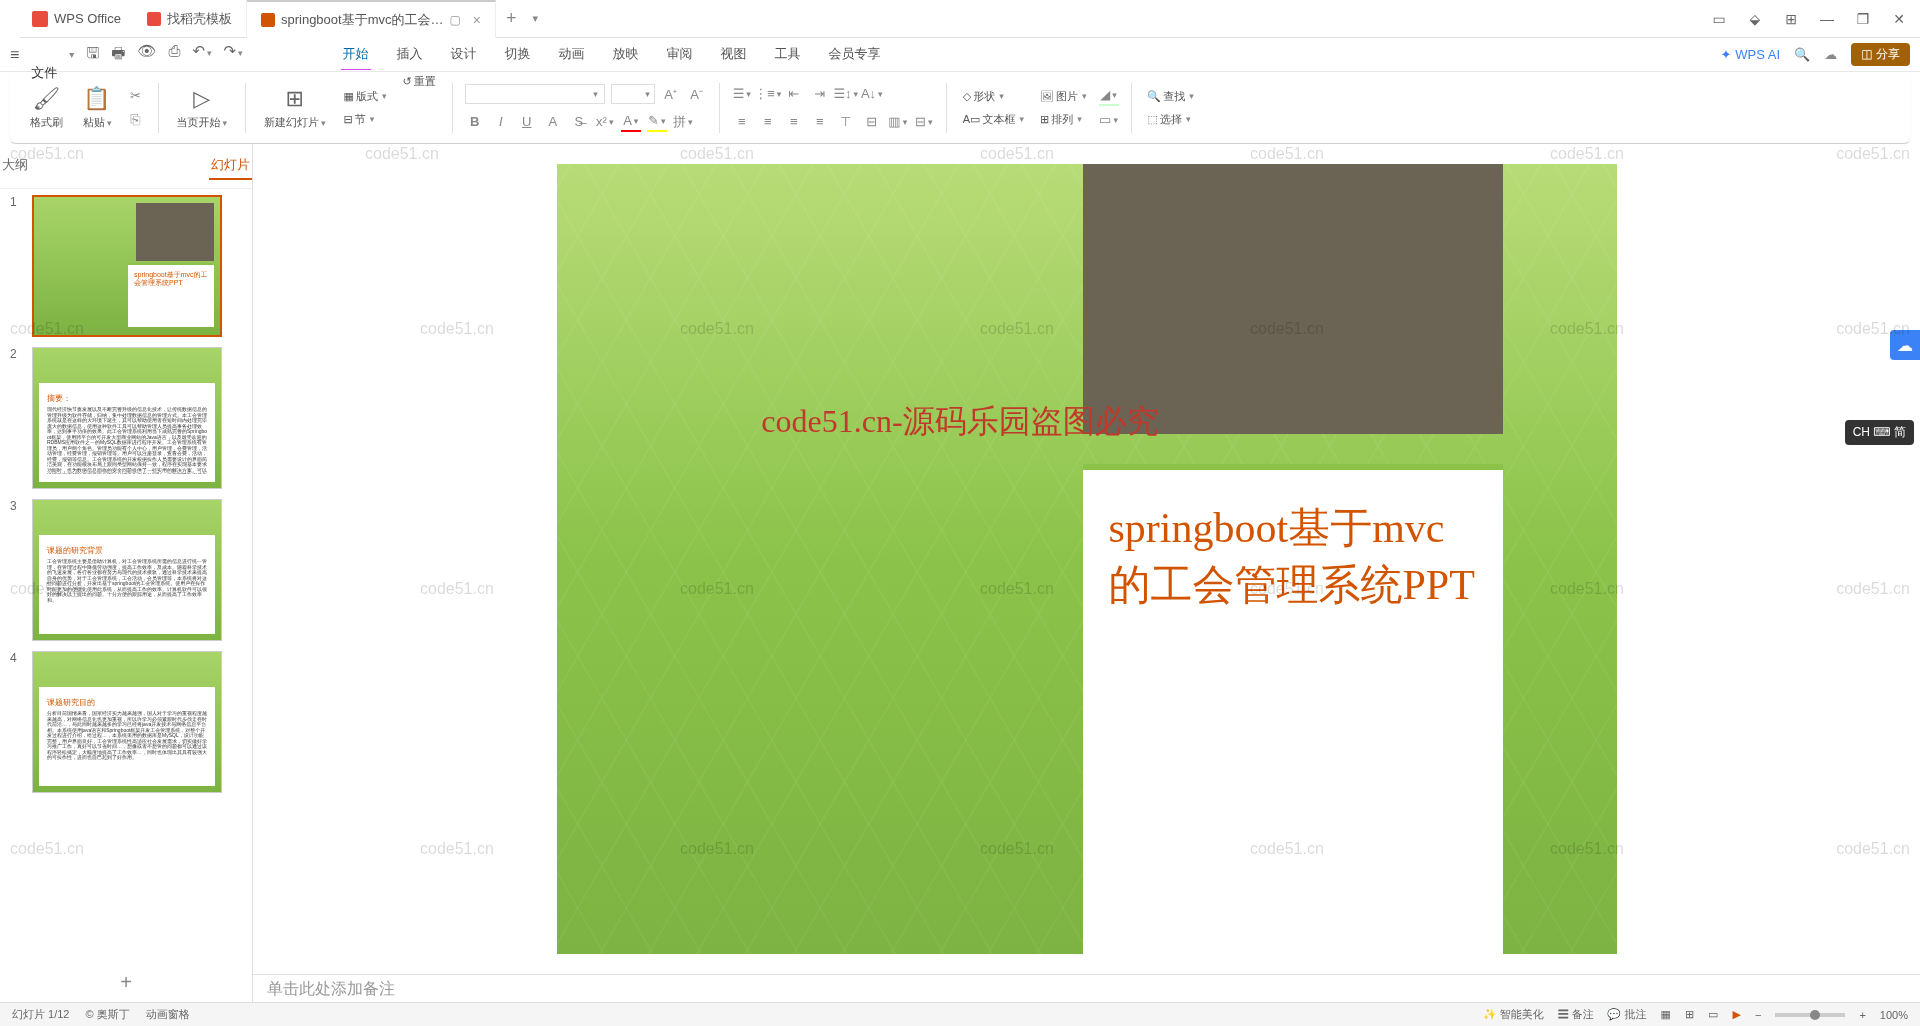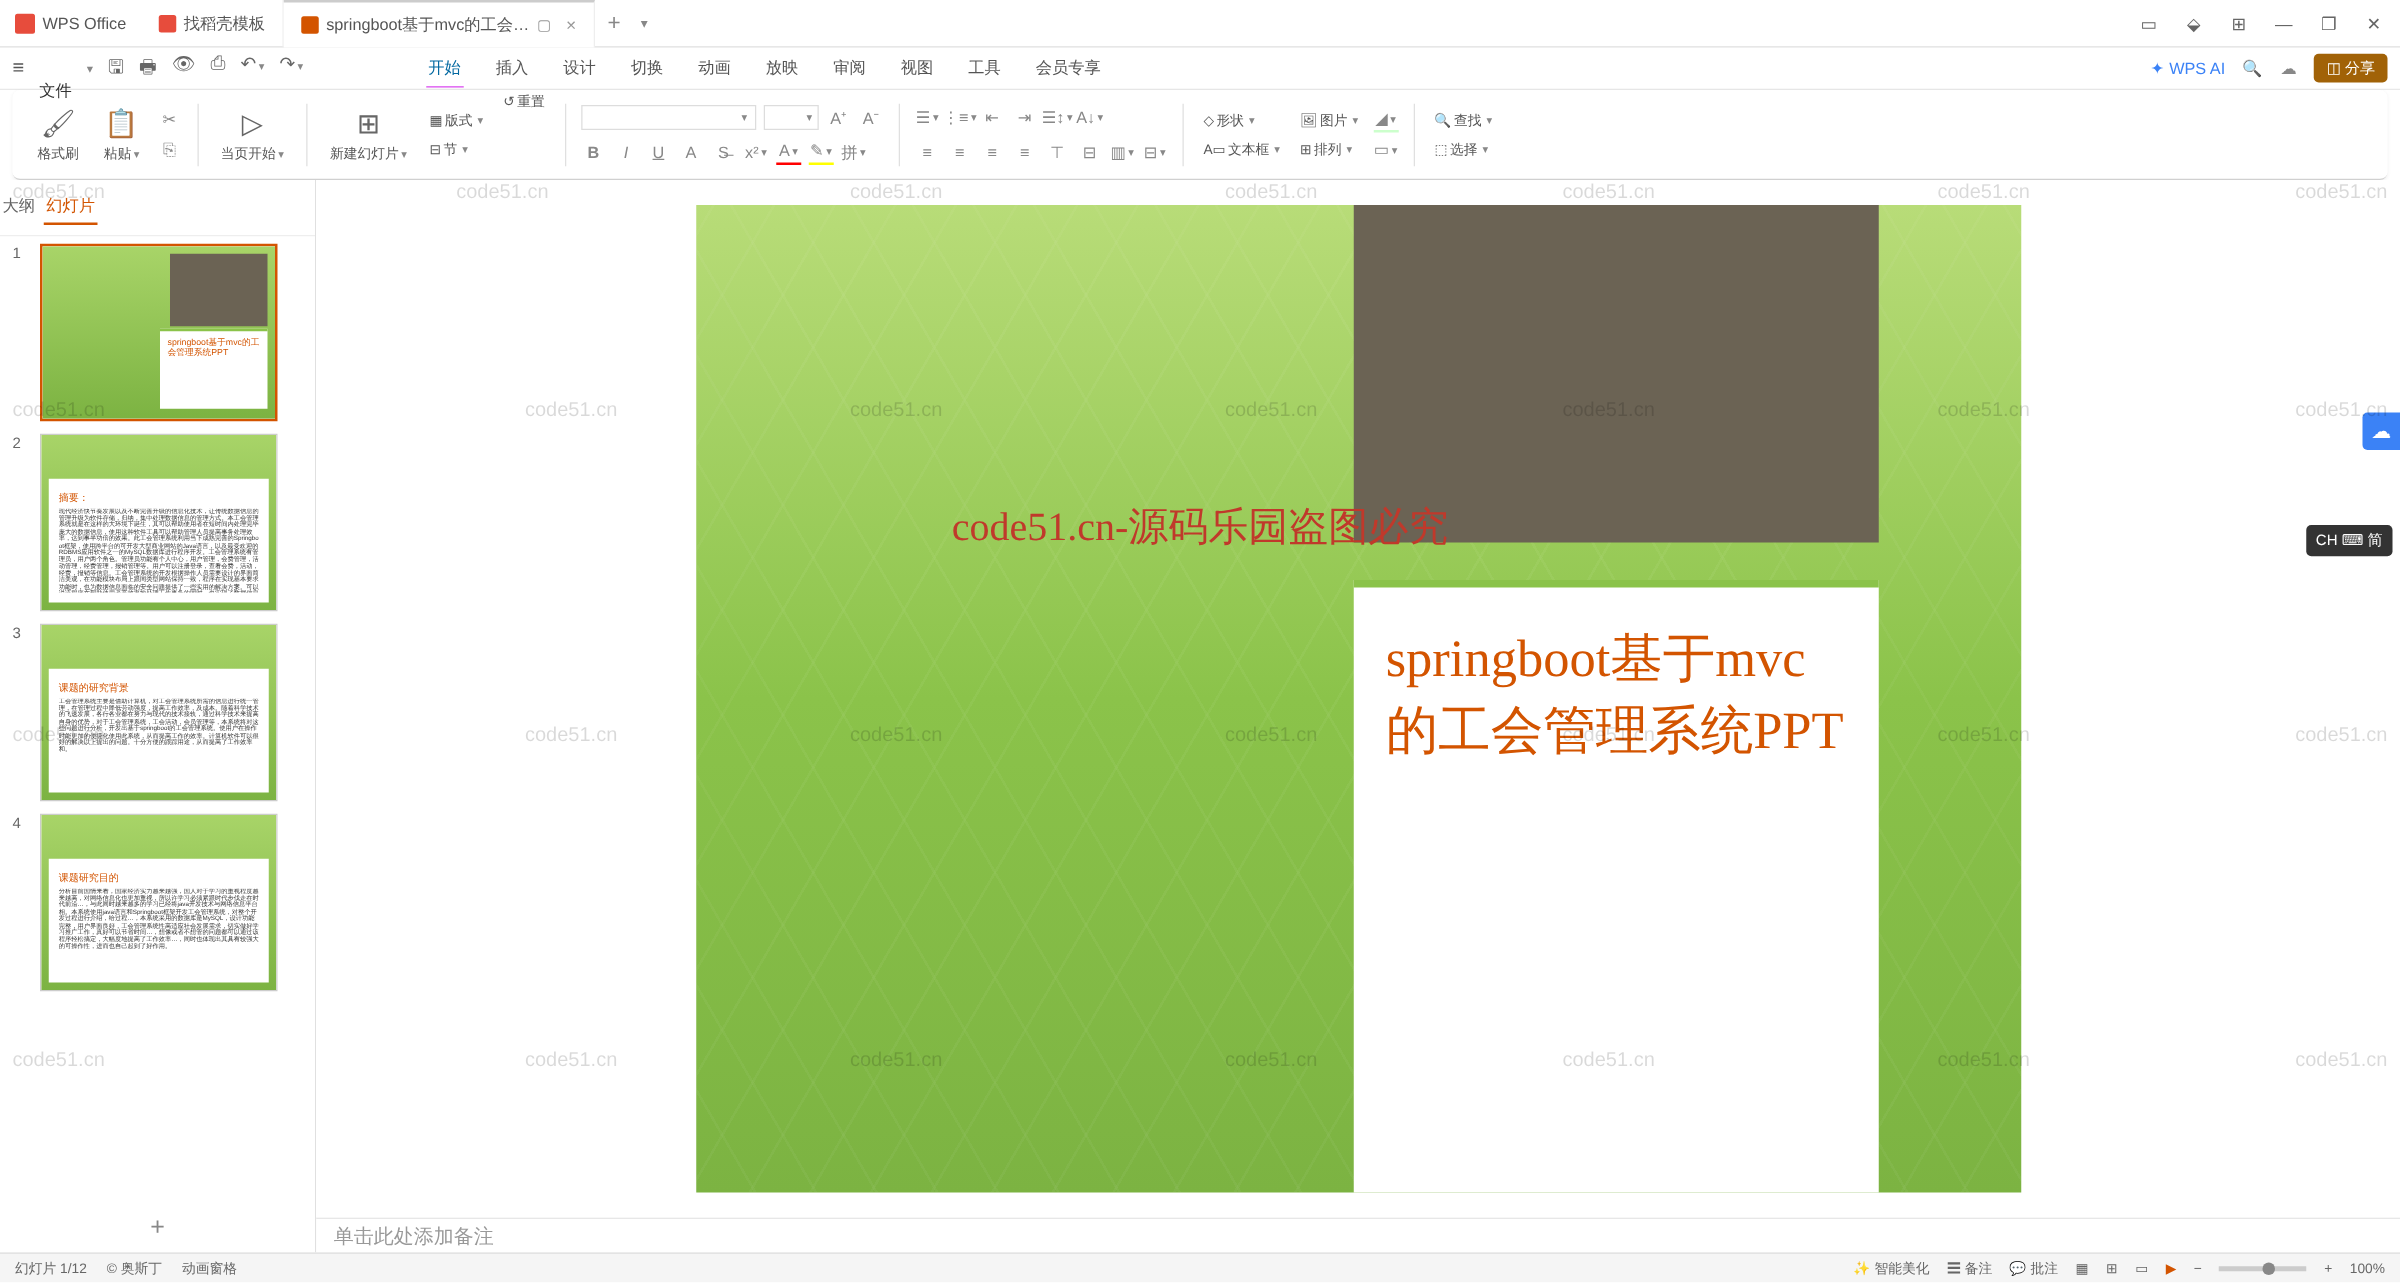--- a/index.html
+++ b/index.html
@@ -1,19 +1,19 @@
 <!DOCTYPE html>
 <html><head>
 <meta charset="utf-8">
 <style>
 * { margin: 0; padding: 0; box-sizing: border-box; font-family: "Microsoft YaHei", sans-serif; }
 body { background: #fff; width: 1920px; height: 1026px; overflow: hidden; position: relative; }
 
 
-.titlebar { height: 38px; background: #fff; display: flex; align-items: center; border-bottom: 1px solid #e0e0e0; }
+.titlebar { height: 38px; background: #fff; display: flex; align-items: center; border-bottom: 1px solid #e0e0e0; margin-left: 20px; }
 .titlebar-left { display: flex; align-items: center; }
 .app-brand { display: flex; align-items: center; padding: 0 12px; font-size: 13px; color: #555; gap: 6px; }
 .app-brand-icon { width: 16px; height: 16px; background: #e74c3c; border-radius: 2px; position: relative; }
 .tab { display: flex; align-items: center; padding: 0 14px; height: 38px; font-size: 13px; color: #555; border-right: 1px solid #eee; gap: 6px; }
 .tab.active { background: #fff; border-top: 2px solid #ccc; }
 .tab-icon { width: 14px; height: 14px; border-radius: 2px; }
 .tab-icon.red { background: #e74c3c; }
 .tab-icon.orange { background: #d35400; }
 .tab-close { color: #999; font-size: 14px; margin-left: 6px; cursor: pointer; }
 .tab-add { padding: 0 10px; color: #888; font-size: 18px; }
@@ -46,21 +46,21 @@
 .ribbon-stack { display: flex; flex-direction: column; gap: 4px; }
 .fmt-row { display: flex; gap: 6px; align-items: center; }
 .fmt-btn { width: 20px; height: 20px; display: flex; align-items: center; justify-content: center; color: #888; font-size: 13px; }
 .dropdown-arrow { font-size: 9px; color: #888; margin-left: 2px; }
 
 
 .main { display: flex; height: calc(1026px - 38px - 34px - 72px - 24px); }
 
 
 .slide-panel { width: 253px; border-right: 1px solid #e0e0e0; display: flex; flex-direction: column; background: #fff; }
-.slide-panel-tabs { display: flex; justify-content: flex-start; gap: 5px; padding: 8px 0; font-size: 13px; border-bottom: 1px solid #eee; }
+.slide-panel-tabs { display: flex; justify-content: space-between; gap: 5px; padding: 8px 0; font-size: 13px; border-bottom: 1px solid #eee; }
 .sp-tab { color: #666; cursor: pointer; padding: 4px 2px; }
 .sp-tab.active { color: #d35400; border-bottom: 2px solid #d35400; }
 .slide-thumbs { flex: 1; overflow-y: auto; padding: 6px 10px; }
 .thumb-row { display: flex; gap: 8px; margin-bottom: 10px; }
 .thumb-num { font-size: 12px; color: #666; width: 14px; }
 .thumb { width: 190px; height: 142px; border: 1px solid #ccc; position: relative; overflow: hidden; }
 .thumb.selected { border: 2px solid #d35400; }
 .thumb-bg { position: absolute; inset: 0; background: linear-gradient(180deg, #a8d468 0%, #7cb342 100%); }
 .thumb-content { position: absolute; inset: 6px; background: #fff; margin-top: 29px; }
 .thumb1-img { position: absolute; top: 6px; right: 6px; width: 78px; height: 58px; background: #6b6354; }

